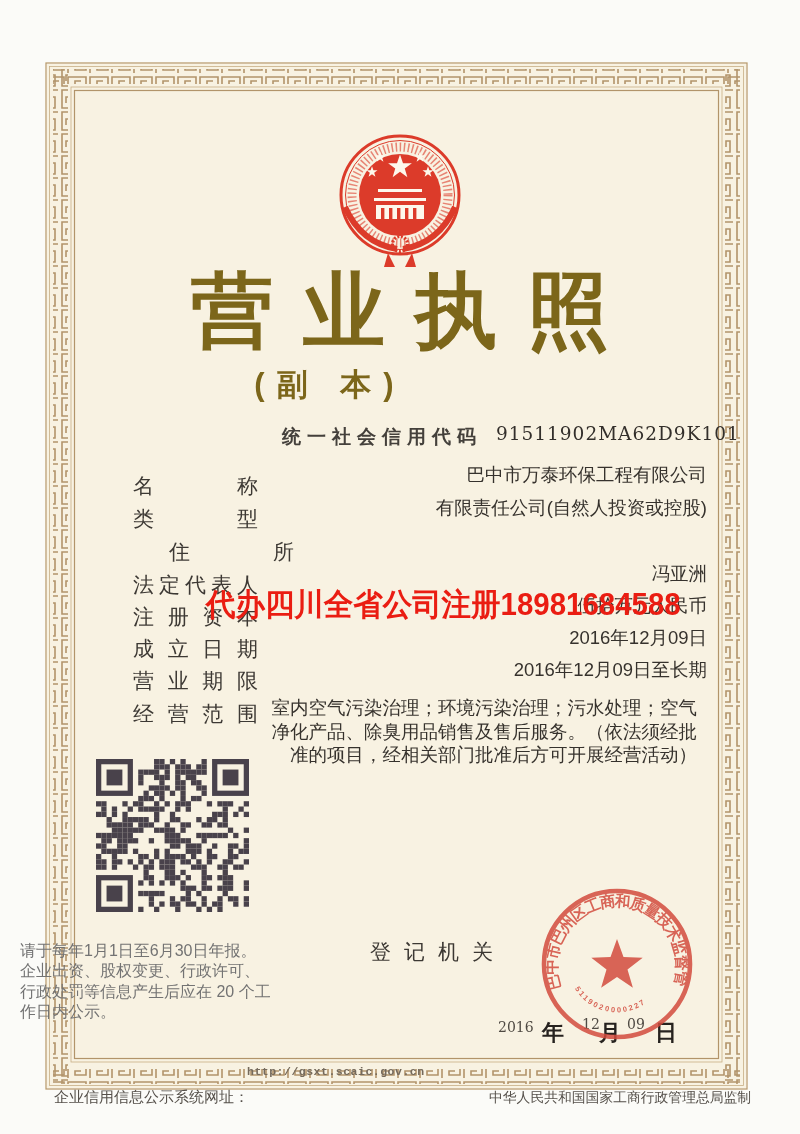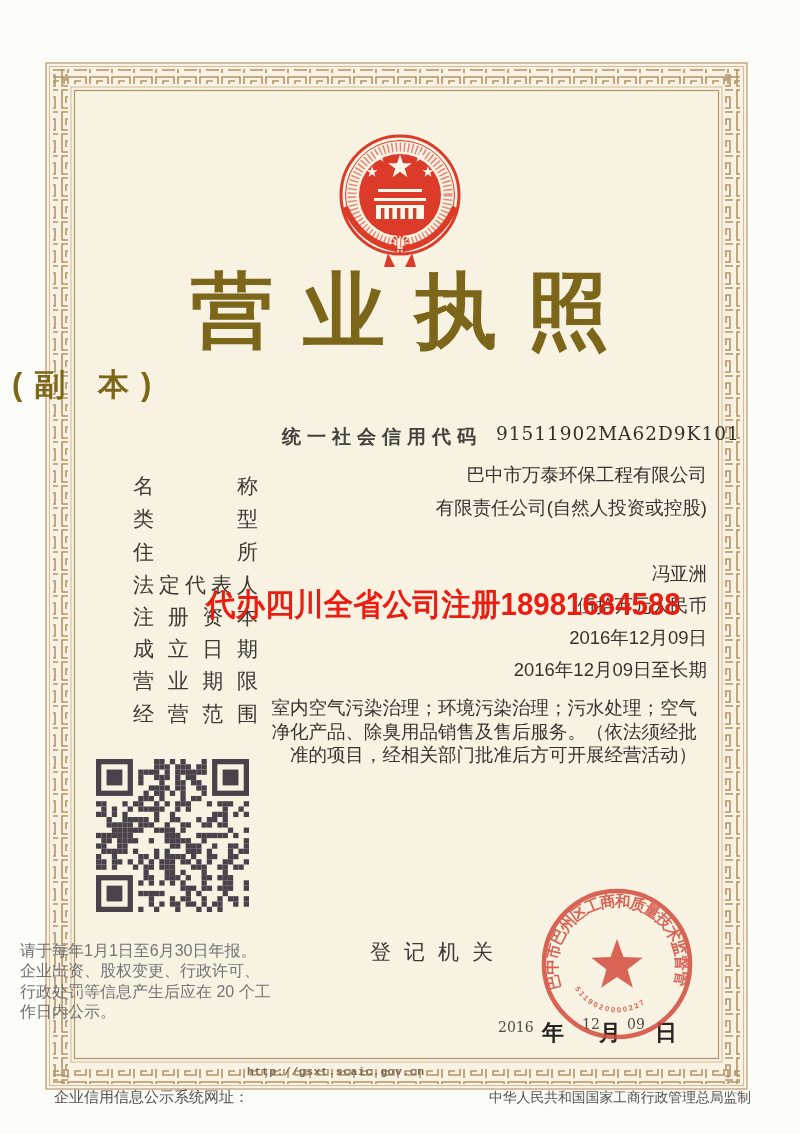--- a/index.html
+++ b/index.html
@@ -2,21 +2,21 @@
 <html><head>
 <meta charset="utf-8">
 <style>
   html,body{margin:0;padding:0;}
   body{font-family:"Liberation Sans",sans-serif;}
   .page{position:relative;width:800px;height:1134px;background:#fbfbf8;overflow:hidden;}
   .paper{position:absolute;left:45px;top:62px;width:703px;height:1028px;background:#f8f2e2;}
   .abs{position:absolute;}
   .title{left:0;top:266px;width:800px;text-align:center;font-size:82px;font-weight:700;
          color:#7c661a;letter-spacing:30px;text-indent:30px;line-height:1.1;}
-  .subtitle{left:0;top:364px;width:648px;text-align:left;font-size:31px;font-weight:700;
+  .subtitle{left:0;top:364px;width:648px;text-align:center;font-size:31px;font-weight:700;
             color:#7c661a;letter-spacing:12px;text-indent:12px;}
   .credit-label{left:282px;top:424px;font-size:19px;font-weight:600;color:#44403b;letter-spacing:6px;}
   .credit-value{left:496px;top:423px;font-size:18.5px;font-family:"DejaVu Serif",serif;
                 color:#332f2b;letter-spacing:1px;}
   .row{position:absolute;left:133px;width:600px;height:30px;text-align:right;}
   .flabel{display:inline-block;position:absolute;left:0;top:0;font-size:21px;color:#3d3934;
           font-weight:500;white-space:nowrap;}
   .fvalue{position:absolute;left:124px;top:-9px;font-size:18.5px;color:#36322d;width:450px;
           line-height:23.5px;}
   .watermark{left:206px;top:584px;font-size:31px;font-weight:600;color:#ea1d12;white-space:nowrap;
@@ -96,21 +96,21 @@
 
   <div class="row" style="top:472px">
     <span class="flabel" style="letter-spacing: 83px;">名称</span>
     <span class="fvalue">巴中市万泰环保工程有限公司</span>
   </div>
   <div class="row" style="top:505px">
     <span class="flabel" style="letter-spacing: 83px;">类型</span>
     <span class="fvalue">有限责任公司(自然人投资或控股)</span>
   </div>
   <div class="row" style="top:538px">
-    <span class="flabel" style="letter-spacing: 83px;">住所</span>
+    <span class="flabel" style="letter-spacing: 83px; margin-left: 36px;">住所</span>
   </div>
   <div class="row" style="top:571px">
     <span class="flabel" style="letter-spacing: 5px;">法定代表人</span>
     <span class="fvalue">冯亚洲</span>
   </div>
   <div class="row" style="top:603px">
     <span class="flabel" style="letter-spacing: 13.6667px;">注册资本</span>
     <span class="fvalue">伍拾万元人民币</span>
   </div>
   <div class="row" style="top:635px">

